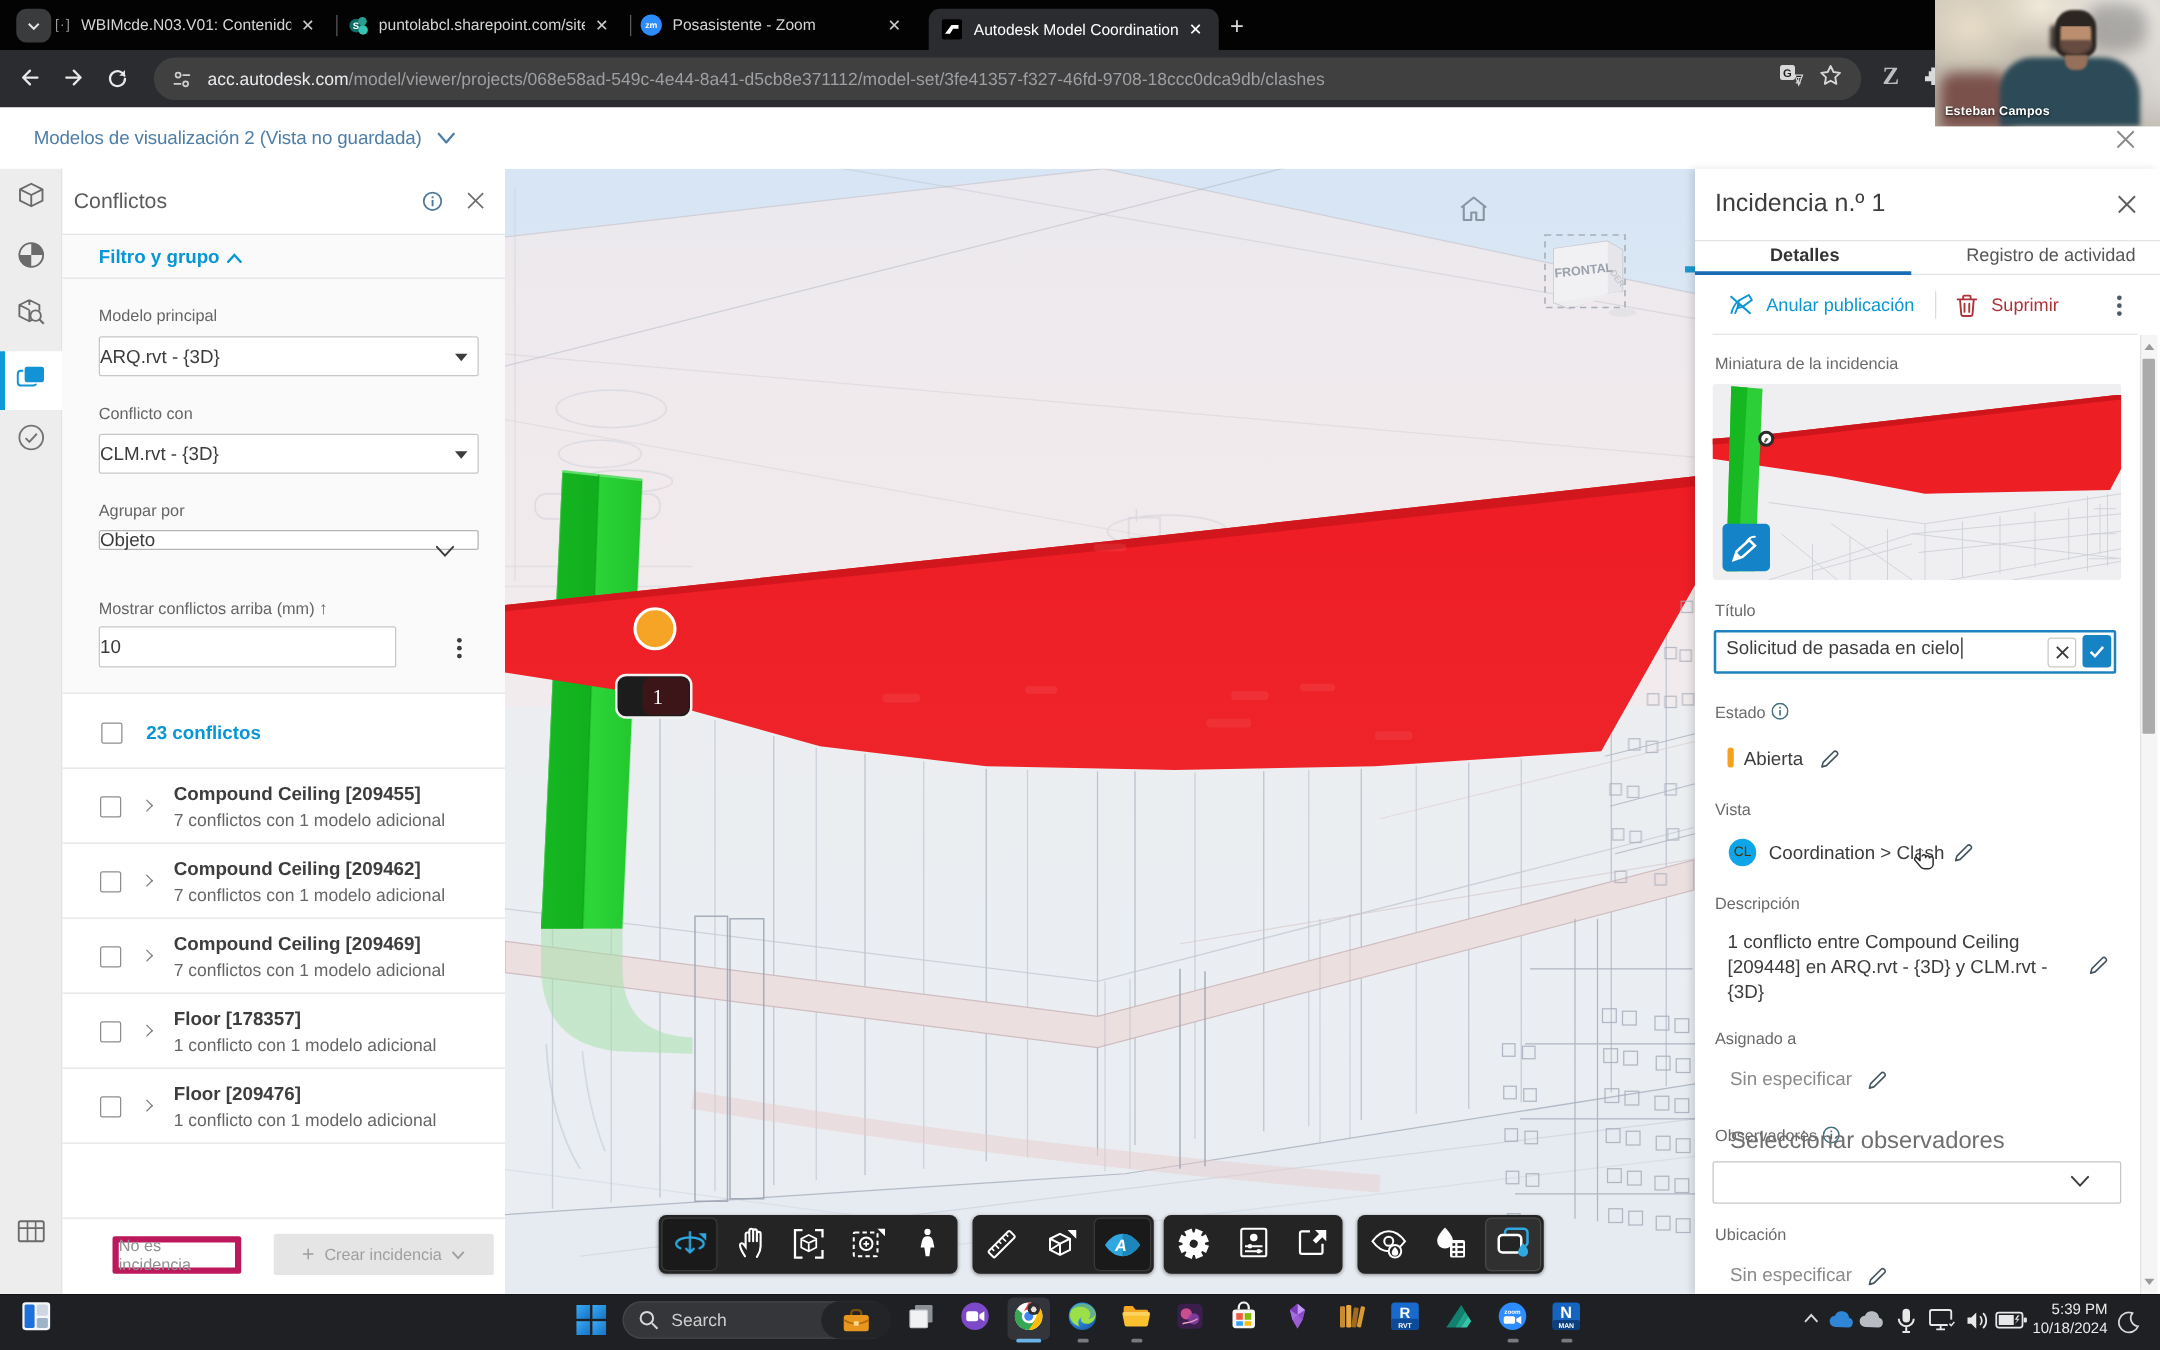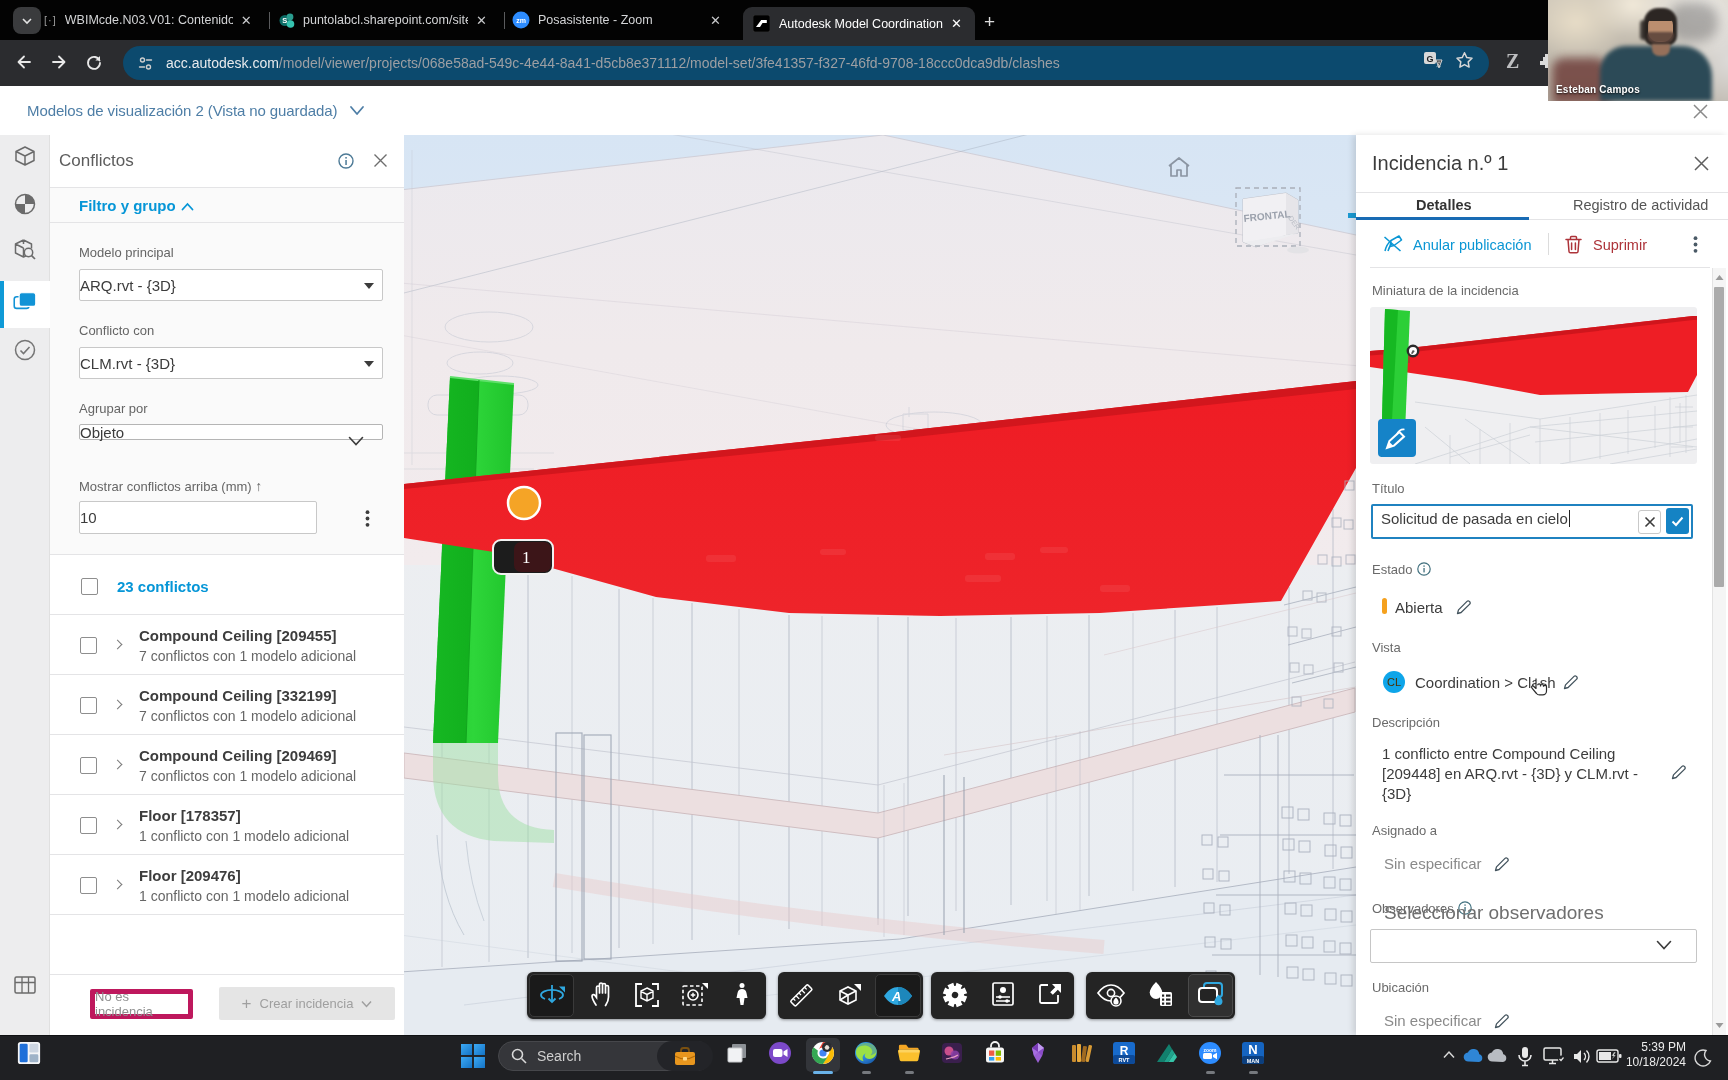--- a/index.html
+++ b/index.html
@@ -7,21 +7,21 @@
 #stage{position:relative;width:1728px;height:1080px}
 
 #tabstrip{position:absolute;left:0;top:0;width:1728px;height:40px;background:#030303}
 #toolbar{position:absolute;left:0;top:40px;width:1728px;height:46px;background:#2b2c2f}
 .tab{position:absolute;top:0;height:40px;display:flex;align-items:center;color:#d3d4d6;font-size:12.5px}
 .tab .ttl{white-space:nowrap;overflow:hidden}
 .tabx{color:#c9cacc;font-size:13px;margin-left:8px}
 .tabsep{position:absolute;top:12px;width:1px;height:17px;background:#5a5b5d}
 #activetab{position:absolute;left:743px;top:7px;width:232px;height:33px;background:#2b2c2f;border-radius:9px 9px 0 0;display:flex;align-items:center;color:#fff;font-size:12.5px;white-space:nowrap;overflow:hidden}
 #tabsearch{position:absolute;left:13px;top:7px;width:28px;height:27px;border-radius:8px;background:#3a3b3d;color:#e3e3e3;display:flex;align-items:center;justify-content:center}
-#urlpill{position:absolute;left:123px;top:46px;width:1366px;height:34px;border-radius:17px;background:#0c4a6e;display:flex;align-items:center}
+#urlpill{position:absolute;left:123px;top:46px;width:1366px;height:34px;border-radius:17px;background:#404040;display:flex;align-items:center}
 .navic{position:absolute;top:52px;color:#dedede}
 #urltext{font-size:14px;color:#e8eaed;white-space:nowrap;margin-left:12px}
 #urltext span{color:#9d9fa3}
 
 #pagebg{position:absolute;left:0;top:86px;width:1728px;height:949px;background:#fff}
 #vhead{position:absolute;left:27px;top:102px;font-size:15px;color:#4e7ea6;letter-spacing:-0.1px}
 
 #sidebar{position:absolute;left:0;top:135px;width:50px;height:900px;background:#ededee;border-right:1px solid #e0e0e0}
 .sbic{position:absolute;left:0;width:50px;height:46px;display:flex;align-items:center;justify-content:center}
 #sbactive{position:absolute;left:0;top:281px;width:50px;height:47px;background:#fff}
@@ -463,21 +463,21 @@
     </svg>
 <div class="hr" style="left:50px;top:554px;width:354px"></div>
 <div class="cbx" style="left:81px;top:578px"></div>
 <div class="abs" style="left:117px;top:578px;font-size:15px;font-weight:bold;color:#0696d7">23 conflictos</div>
 <div class="hr" style="left:50px;top:614px;width:354px"></div>
 <div class="cbx" style="left:80px;top:637px"></div><div class="rchev" style="left:114px;top:641px"></div>
 <div class="row-t" style="left:139px;top:627px">Compound Ceiling [209455]</div>
 <div class="row-s" style="left:139px;top:648px">7 conflictos con 1 modelo adicional</div>
 <div class="hr" style="left:50px;top:674px;width:354px"></div>
 <div class="cbx" style="left:80px;top:697px"></div><div class="rchev" style="left:114px;top:701px"></div>
-<div class="row-t" style="left:139px;top:687px">Compound Ceiling [332199]</div>
+<div class="row-t" style="left:139px;top:687px">Compound Ceiling [209462]</div>
 <div class="row-s" style="left:139px;top:708px">7 conflictos con 1 modelo adicional</div>
 <div class="hr" style="left:50px;top:734px;width:354px"></div>
 <div class="cbx" style="left:80px;top:757px"></div><div class="rchev" style="left:114px;top:761px"></div>
 <div class="row-t" style="left:139px;top:747px">Compound Ceiling [209469]</div>
 <div class="row-s" style="left:139px;top:768px">7 conflictos con 1 modelo adicional</div>
 <div class="hr" style="left:50px;top:794px;width:354px"></div>
 <div class="cbx" style="left:80px;top:817px"></div><div class="rchev" style="left:114px;top:821px"></div>
 <div class="row-t" style="left:139px;top:807px">Floor [178357]</div>
 <div class="row-s" style="left:139px;top:828px">1 conflicto con 1 modelo adicional</div>
 <div class="hr" style="left:50px;top:854px;width:354px"></div>

